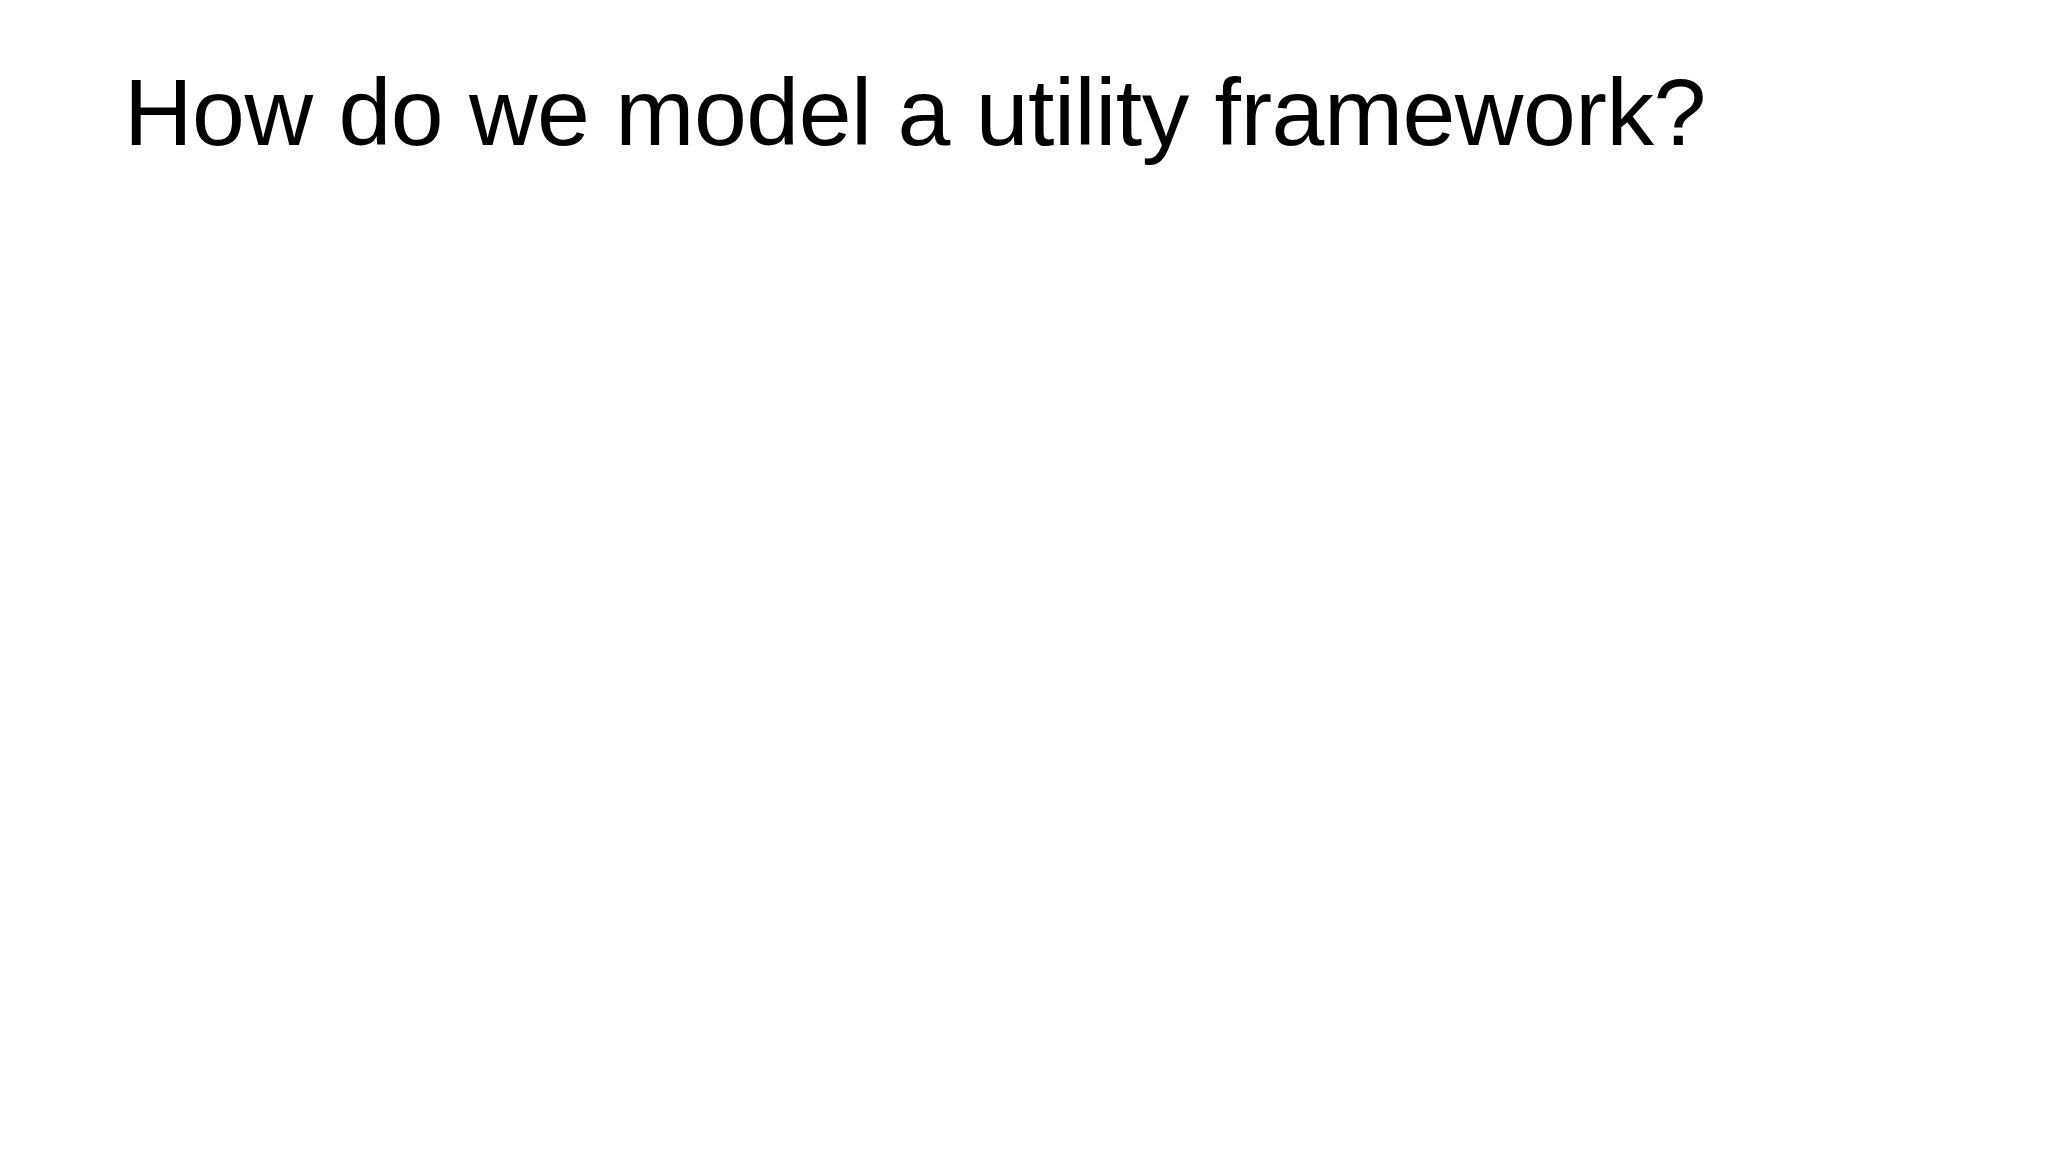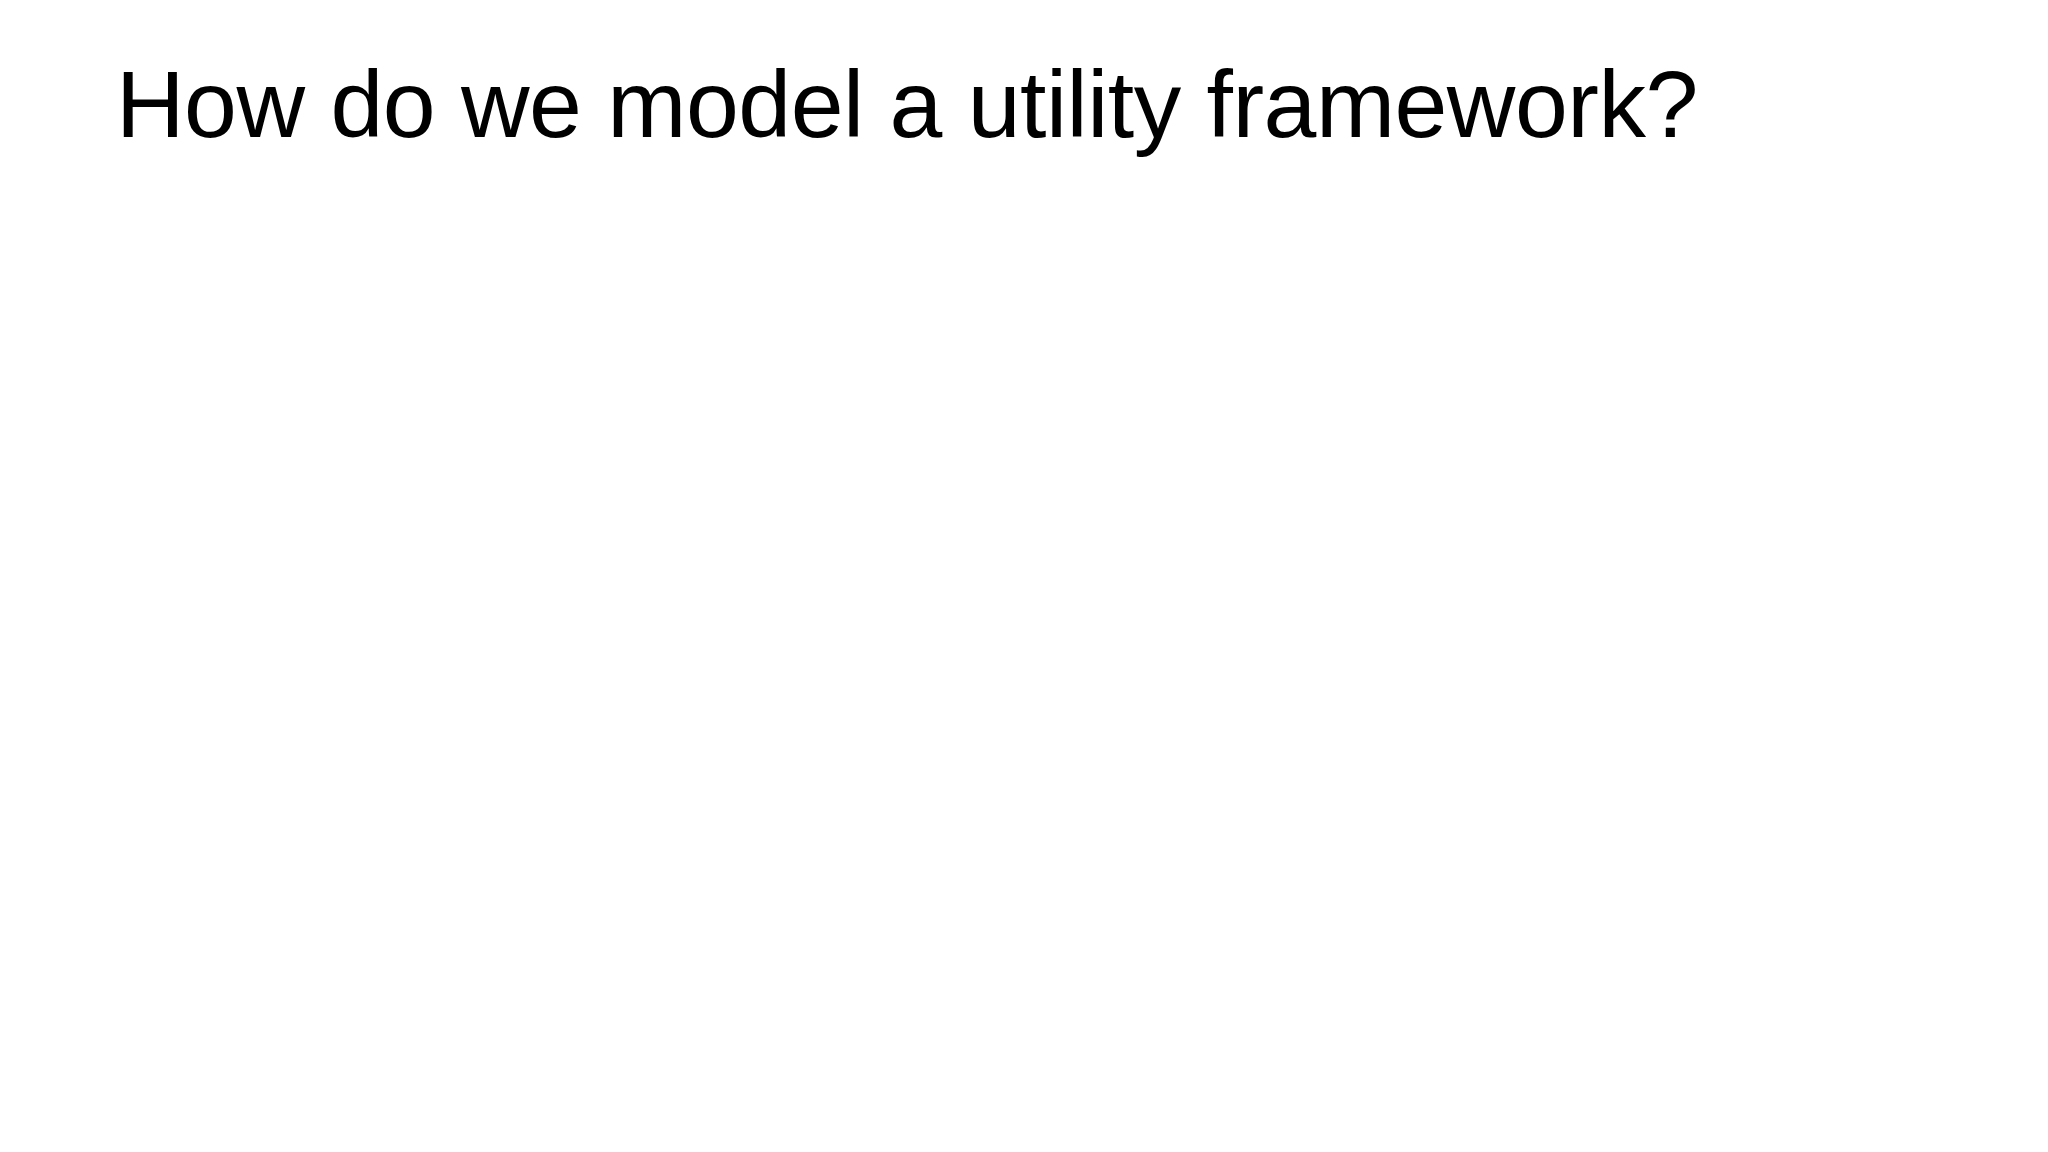--- a/index.html
+++ b/index.html
@@ -30,21 +30,21 @@
     align-items: flex-start;
   }
   .slide-title {
     font-family: "Liberation Sans", sans-serif;
     font-size: 95px;
     font-weight: 400;
     line-height: 1.18;
     letter-spacing: -0.5px;
     color: #000000;
     white-space: nowrap;
-    margin: 8px;
+    margin: 16px;
     padding: 0;
     text-align: left;
   }
   .body-placeholder {
     position: absolute;
     left: 108px;
     top: 230px;
     width: 1840px;
     height: 830px;
   }

